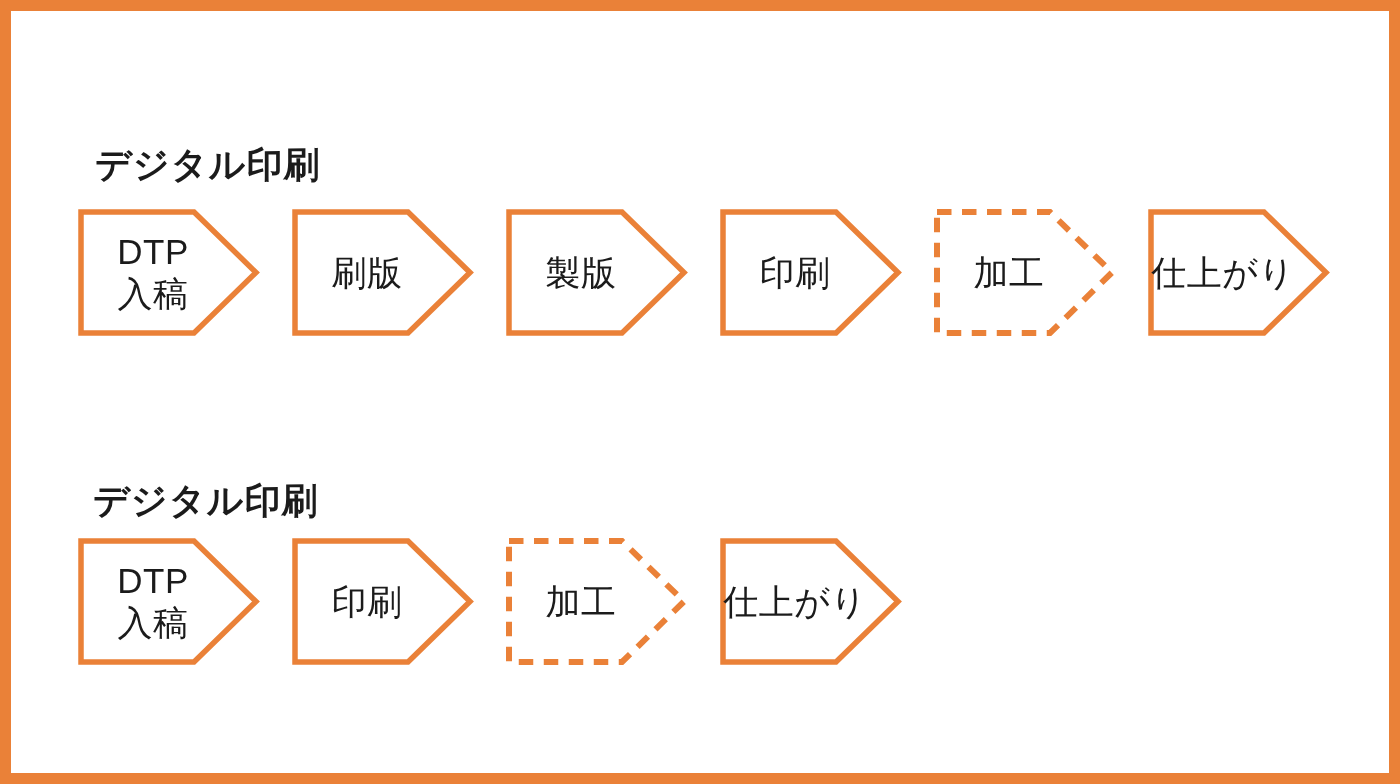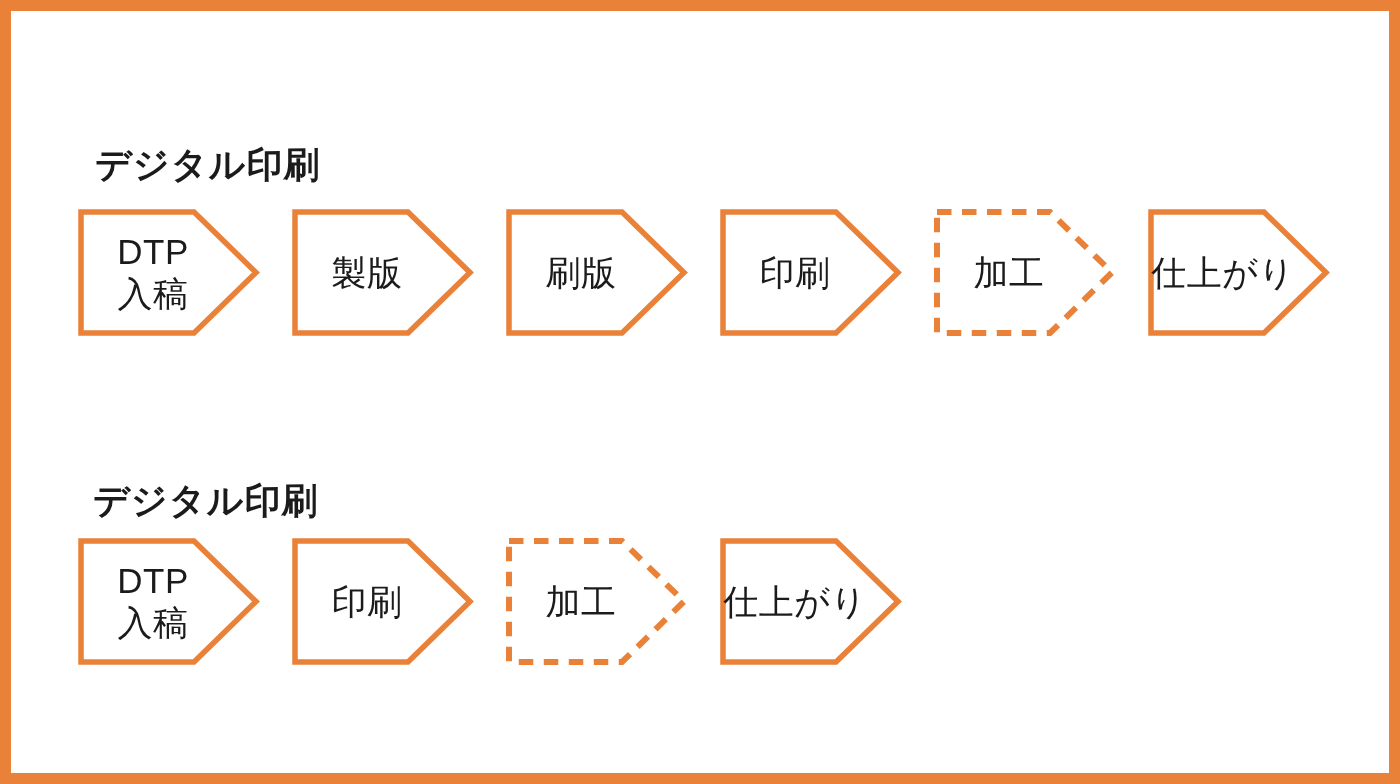--- a/index.html
+++ b/index.html
@@ -109,30 +109,30 @@
         <span>DTP</span>
         <span>入稿</span>
       </div>
     </div>
 
     <div class="step" data-style="solid">
       <svg viewBox="0 0 181 127">
         <polygon class="shape-outline" points="3,3 116,3 178,63.5 116,124 3,124"></polygon>
       </svg>
       <div class="step-label">
+        <span>刷版</span>
+      </div>
+    </div>
+
+    <div class="step" data-style="solid">
+      <svg viewBox="0 0 181 127">
+        <polygon class="shape-outline" points="3,3 116,3 178,63.5 116,124 3,124"></polygon>
+      </svg>
+      <div class="step-label">
         <span>製版</span>
-      </div>
-    </div>
-
-    <div class="step" data-style="solid">
-      <svg viewBox="0 0 181 127">
-        <polygon class="shape-outline" points="3,3 116,3 178,63.5 116,124 3,124"></polygon>
-      </svg>
-      <div class="step-label">
-        <span>刷版</span>
       </div>
     </div>
 
     <div class="step" data-style="solid">
       <svg viewBox="0 0 181 127">
         <polygon class="shape-outline" points="3,3 116,3 178,63.5 116,124 3,124"></polygon>
       </svg>
       <div class="step-label">
         <span>印刷</span>
       </div>

